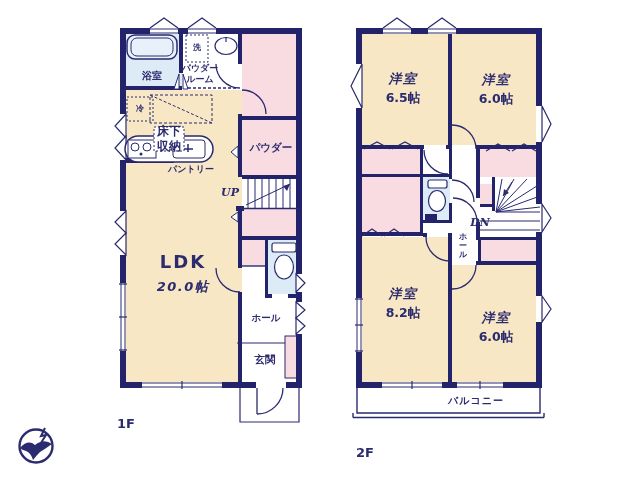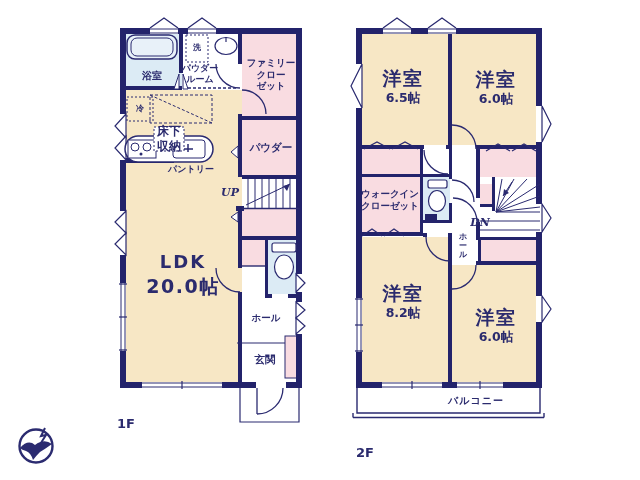--- a/index.html
+++ b/index.html
@@ -3,21 +3,21 @@
 <meta charset="utf-8">
 <style>
   html,body{margin:0;padding:0;background:#fff;}
   #stage{position:relative;width:640px;height:480px;background:#ffffff;overflow:hidden;
          font-family:"DejaVu Sans",sans-serif;}
   svg{position:absolute;left:0;top:0;}
   .lbl{position:absolute;transform:translate(-50%,-50%);white-space:pre-line;text-align:center;
        color:#2B2B6E;font-weight:600;line-height:1.22;font-family:"DejaVu Sans",sans-serif;}
   .fs8{font-size:8px;} .fs75{font-size:12px;} .fs9{font-size:9px;} .fs95{font-size:9.5px;}
   .fs10{font-size:10px;} .fs105{font-size:10.5px;} .fs125{font-size:12.5px;}
-  .fs145{font-size:19px;letter-spacing:1.5px;} .fs18{font-size:18px;letter-spacing:2px;}
+  .fs145{font-size:13px;letter-spacing:1.5px;font-style:italic;} .fs18{font-size:18px;letter-spacing:2px;}
   .serifit{font-family:"DejaVu Serif",serif;font-style:italic;font-weight:700;font-size:11px;}
   .corner{position:absolute;transform:none;color:#2B2B6E;font-weight:600;font-size:13px;
           font-family:"DejaVu Sans",sans-serif;margin-top:27px;}
   .footer-name{position:absolute;left:61px;top:443px;font-size:17px;font-weight:600;
           color:#DADADA;letter-spacing:1px;font-family:"DejaVu Sans",sans-serif;}
 </style>
 </head>
 <body>
 
 <div id="stage">
@@ -287,41 +287,36 @@
       <path d="M20,448 Q28,439 35,445 Q44,438 52,444 Q45,449 40,452 Q36,456 33,460 Q31,453 26,451 Q22,450 20,448 Z" fill="#2B2B70"></path>
       <polyline points="45,428 41,436 46,435 39,446" fill="none" stroke="#2B2B70" stroke-width="2"></polyline>
     </g>
   </g>
 </svg>
 
 <div class="lbl fs10" style="left:152px;top:76px;">浴室</div>
 <div class="lbl fs8" style="left:197px;top:48px;">洗</div>
 <div class="lbl fs9" style="left:200px;top:74px;">パウダー
 ルーム</div>
-<div class="lbl fs95" style="left:271px;top:74px;">ファミリー
-クロー
-ゼット</div>
 <div class="lbl fs8" style="left:140px;top:109px;">冷</div>
 <div class="lbl fs75" style="left:169px;top:139px;">床下
 収納</div>
 <div class="lbl fs9" style="left:191px;top:169px;">パントリー</div>
 <div class="lbl fs105" style="left:271px;top:147px;">パウダー</div>
 <div class="lbl serifit" style="left:230px;top:193px;">UP</div>
 <div class="lbl fs18" style="left:183px;top:262px;">LDK</div>
 <div class="lbl fs145" style="left:183px;top:287px;">20.0帖</div>
 <div class="lbl fs95" style="left:266px;top:318px;">ホール</div>
 <div class="lbl fs105" style="left:265px;top:359px;">玄関</div>
 <div class="corner" style="left:117px;top:389px;">1F</div>
 
 <div class="lbl fs145" style="left:403px;top:79px;">洋室</div>
 <div class="lbl fs125" style="left:403px;top:98px;">6.5帖</div>
 <div class="lbl fs145" style="left:496px;top:80px;">洋室</div>
 <div class="lbl fs125" style="left:496px;top:99px;">6.0帖</div>
-<div class="lbl fs95" style="left:390px;top:200px;">ウォークイン
-クローゼット</div>
 <div class="lbl serifit" style="left:480px;top:223px;">DN</div>
 <div class="lbl fs8" style="left:463px;top:246px;line-height:1.1;">ホ
 ー
 ル</div>
 <div class="lbl fs145" style="left:403px;top:294px;">洋室</div>
 <div class="lbl fs125" style="left:403px;top:313px;">8.2帖</div>
 <div class="lbl fs145" style="left:496px;top:318px;">洋室</div>
 <div class="lbl fs125" style="left:496px;top:337px;">6.0帖</div>
 <div class="lbl fs10" style="left:464px;top:401px;letter-spacing:1px;margin-left:12px;">バルコニー</div>
 <div class="corner" style="left:356px;top:418px;">2F</div>

